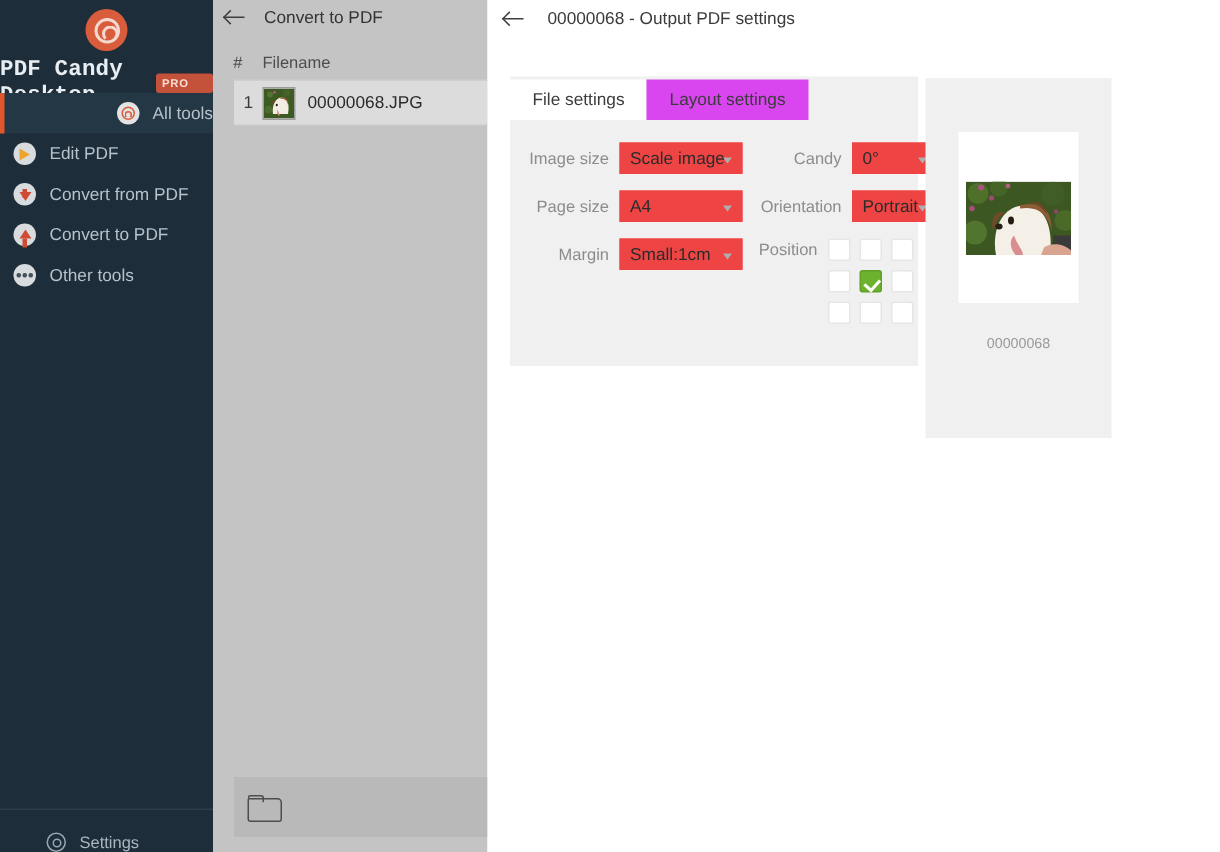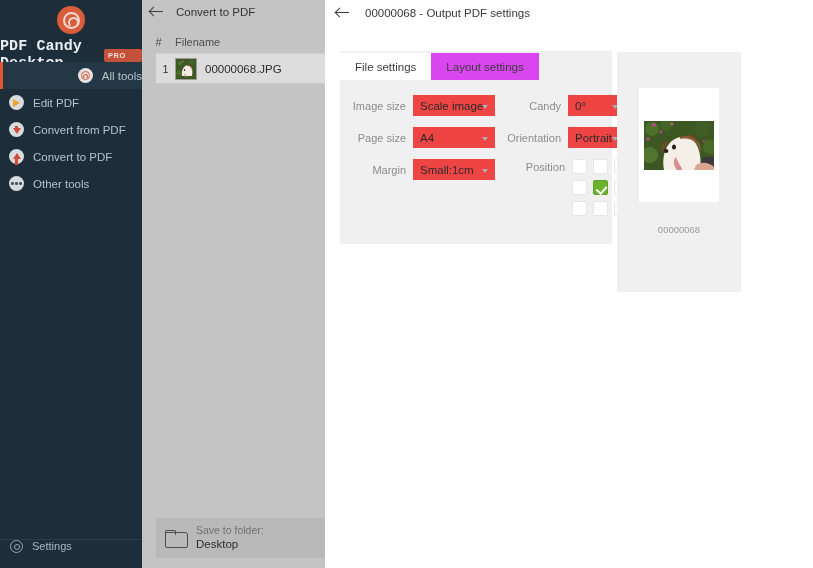--- a/index.html
+++ b/index.html
@@ -119,22 +119,22 @@
   .ico-dots { display: flex; gap: 1.5px; }
   .ico-dots i {
     width: 2.6px; height: 2.6px; border-radius: 50%;
     background: #46525b; display: block;
   }
   #sidebar-bottom {
     position: absolute; left: 0; bottom: 0; width: 142px;
     border-top: 1px solid #2c3e4c;
   }
   #settings-row {
-    height: 28px; display: flex; align-items: flex-start;
-    padding-left: 10px; gap: 9px; font-size: 11px; color: #aab6bf;
+    height: 28px; display: flex; align-items: flex-end;
+    padding-left: 10px; gap: 9px; font-size: 11px; color: #aab6bf; margin-left: 21px;
   }
   .gear {
     width: 13px; height: 13px; position: relative;
     border: 1.5px solid #9aa7b0; border-radius: 50%;
   }
   .gear::after {
     content: ""; position: absolute; left: 3px; top: 3px;
     width: 4px; height: 4px; border-radius: 50%;
     border: 1.2px solid #9aa7b0;
   }
@@ -397,24 +397,20 @@
             <ellipse cx="17" cy="22" rx="1.4" ry="1.8" fill="#2c2118"></ellipse>
             <path d="M18 28 C19 32 21 34 21 36 L19 36 C17 33 17 30 18 28 Z" fill="#d98a8a"></path>
           </svg>
         </span>
         <span>00000068.JPG</span>
       </div>
     </div>
 
     <div id="fp-savebar">
       <span class="folder-ico"></span>
-      <span class="save-texts">
-        <span class="save-label">Save to folder:</span>
-        <span class="save-value">Desktop</span>
-      </span>
     </div>
   </div>
 
   <div id="main">
 
     <div id="main-header">
       <span class="back-arrow"></span>
       <span id="main-title">00000068 - Output PDF settings</span>
     </div>
 
@@ -458,21 +454,21 @@
     </div>
 
     <div class="field-row" style="left:155px; top:127px;">
       <span class="field-label" style="width:81px;">Orientation</span>
       <span class="dd" style="width:57px;">
         <span class="dd-val">Portrait</span>
         <span class="dd-caret"></span>
       </span>
     </div>
 
-    <div class="field-row" style="left:172px; top:159px; align-items:flex-start;">
+    <div class="field-row" style="left:152px; top:159px; align-items:flex-start;">
       <span class="field-label" style="width:68px; line-height:16px;">Position</span>
       <span id="posgrid">
         <span class="pos-cell"></span>
         <span class="pos-cell"></span>
         <span class="pos-cell"></span>
         <span class="pos-cell"></span>
         <span class="pos-cell sel"></span>
         <span class="pos-cell"></span>
         <span class="pos-cell"></span>
         <span class="pos-cell"></span>

